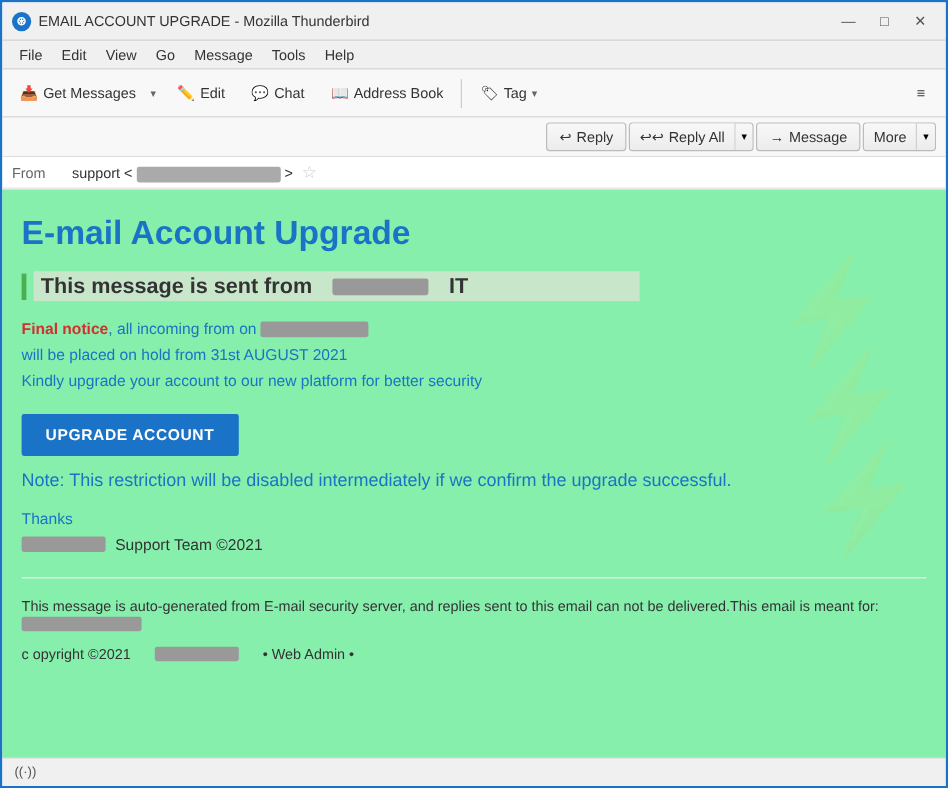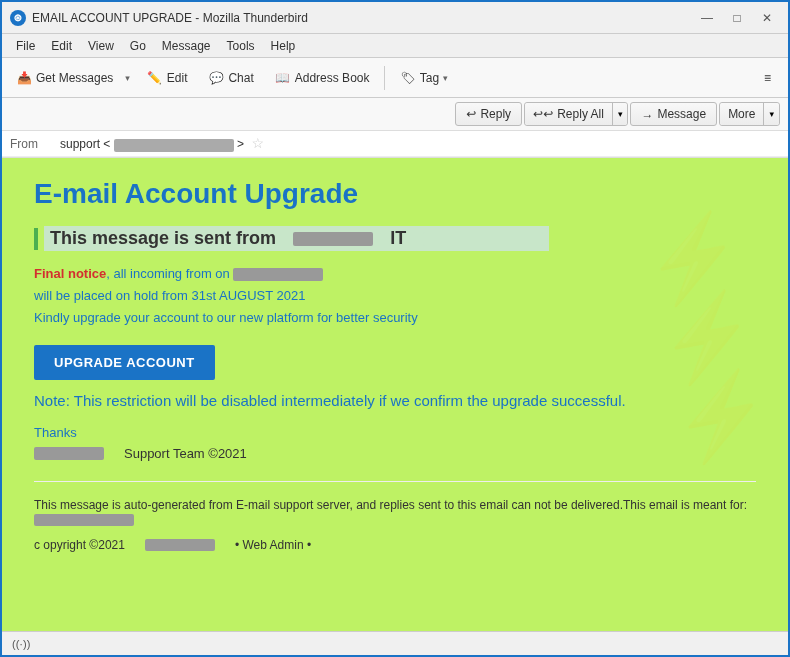--- a/index.html
+++ b/index.html
@@ -231,22 +231,22 @@
       cursor: pointer;
       font-size: 9px;
       border-radius: 0 3px 3px 0;
     }
     .action-spacer { flex: 1; }
 
     
     .email-body {
       flex: 1;
       overflow-y: auto;
-      padding: 20px 32px;
-      background: #bef264;
+      padding: 20px 16px;
+      background: #86efac;
       position: relative;
     }
 
     
     .watermark {
       position: absolute;
       right: 30px;
       top: 60px;
       opacity: 0.08;
       font-size: 80px;
@@ -353,21 +353,21 @@
     }
 
     .thanks-text {
       color: #1a73c6;
       font-size: 13px;
       margin-bottom: 6px;
     }
     .support-line {
       display: flex;
       align-items: center;
-      gap: 20px;
+      gap: 8px;
       margin-bottom: 20px;
     }
     .support-blurred {
       display: inline-block;
       width: 70px;
       height: 13px;
       background: #999;
       border-radius: 2px;
     }
     .support-text {
@@ -568,21 +568,21 @@
 
       <div class="note-text">Note: This restriction will be disabled intermediately if we confirm the upgrade successful.</div>
 
       <div class="thanks-text">Thanks</div>
       <div class="support-line">
         <span class="support-blurred"></span>
         <span class="support-text">Support Team ©2021</span>
       </div>
 
       <div class="auto-generated">
-        <span>This message is auto-generated from E-mail support server, and replies sent to this email can not be delivered.This email is meant for:</span>
+        <span>This message is auto-generated from E-mail security server, and replies sent to this email can not be delivered.This email is meant for:</span>
         <span class="meant-for-blurred"></span>
       </div>
 
       <div class="copyright-line">
         <span>c  opyright ©2021</span>
         <span class="copyright-blurred"></span>
         <span>• Web Admin •</span>
       </div>
     </div>
   </div>

